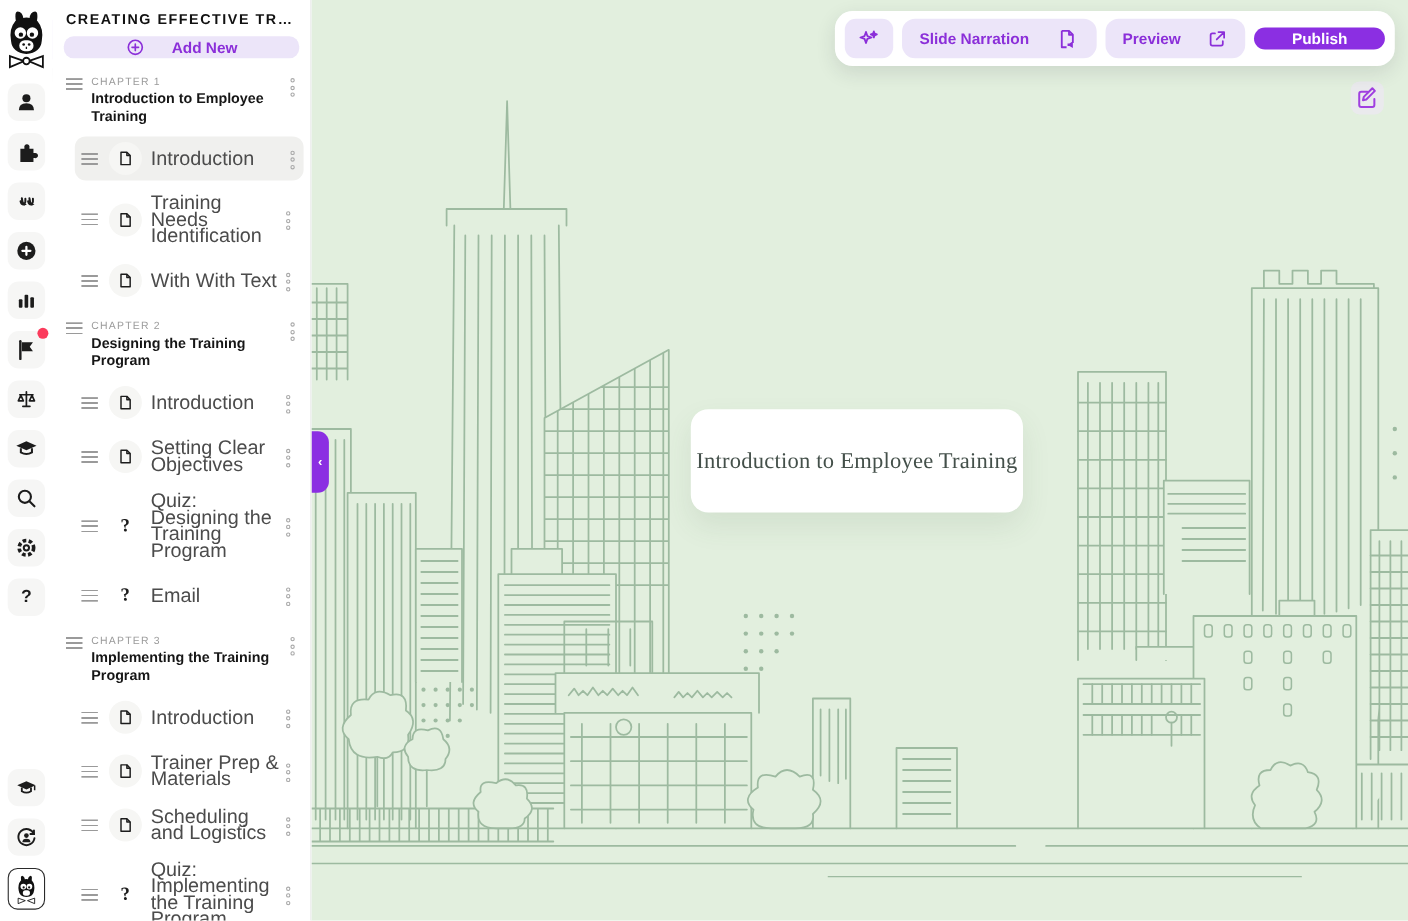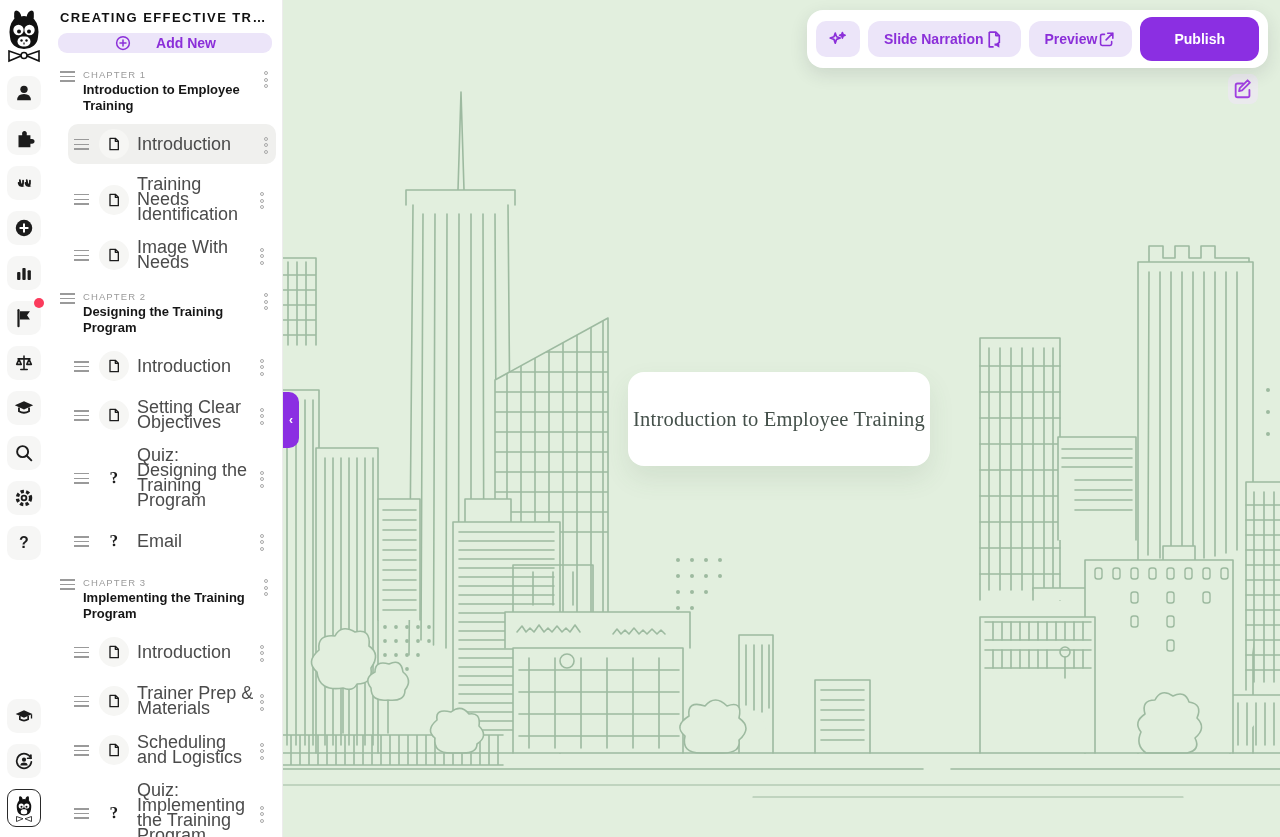--- a/index.html
+++ b/index.html
@@ -76,22 +76,22 @@
             background:transparent; font-family:"Liberation Sans", sans-serif; }
   .btn-close { width:36px; height:36px; border-radius:10px; background:#e9e2f6; }
   .btn-desktop { width:42px; height:38px; border-radius:12px 12px 12px 14px; background:#8b2fe2; }
   .btn-grid { width:34px; height:36px; border-radius:10px; }
   .viewgroup { display:flex; align-items:center; gap:2px; }
   .undo-group { display:flex; align-items:center; background:#efeff1; border-radius:12px;
                 height:36px; padding:0 6px; }
   .undo-group .tb-btn { width:33px; height:36px; }
   .btn-sparkle { width:44px; height:36px; border-radius:10px; background:#ece5f9; }
   .btn-text { height:36px; border-radius:12px; background:#ece5f9; color:#8b2fd9; font-weight:bold;
-              font-size:14px; padding:0 16px; gap:0; }
-  .btn-publish { height:44px; border-radius:12px; background:#8b2fe2; color:#fff; font-weight:bold;
+              font-size:14px; padding:0 16px; gap:24px; }
+  .btn-publish { height:20px; border-radius:12px; background:#8b2fe2; color:#fff; font-weight:bold;
                  font-size:14px; padding:0 34px;align-items:center; }
 </style>
 </head>
 <body>
 
 <div class="app">
 
   <nav class="rail">
     <div class="logo">
       <svg viewBox="0 0 44 58" width="44" height="58">
@@ -266,21 +266,21 @@
         </span>
     </div>
     <div class="lesson-row">
       <span class="drag row-drag"></span>
       <span class="doc-wrap">
           <svg width="16" height="16" viewBox="0 0 24 24" fill="none" stroke="#1c1c1c" stroke-width="2" stroke-linejoin="round">
             <path d="M6 3.5 h8 l4.5 4.5 v12.5 h-12.5 Z"></path>
             <path d="M14 3.5 v4.5 h4.5"></path>
           </svg>
         </span>
-      <span class="lesson-label">Image With Needs</span>
+      <span class="lesson-label">With With Text</span>
       <span class="dotmenu">
           <i></i>
           <i></i>
           <i></i>
         </span>
     </div>
 
     <div class="chapter-header">
       <span class="drag"></span>
       <div class="ch-text">

